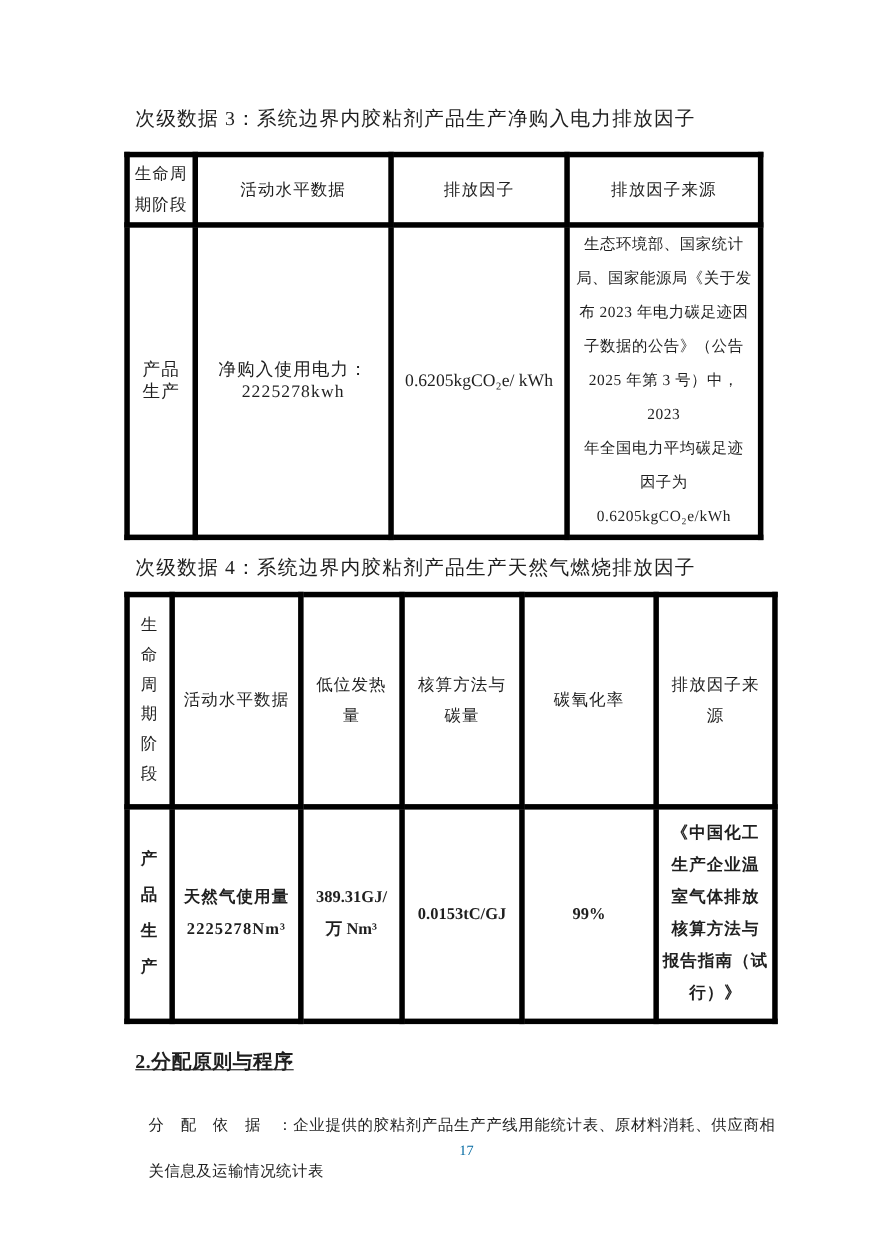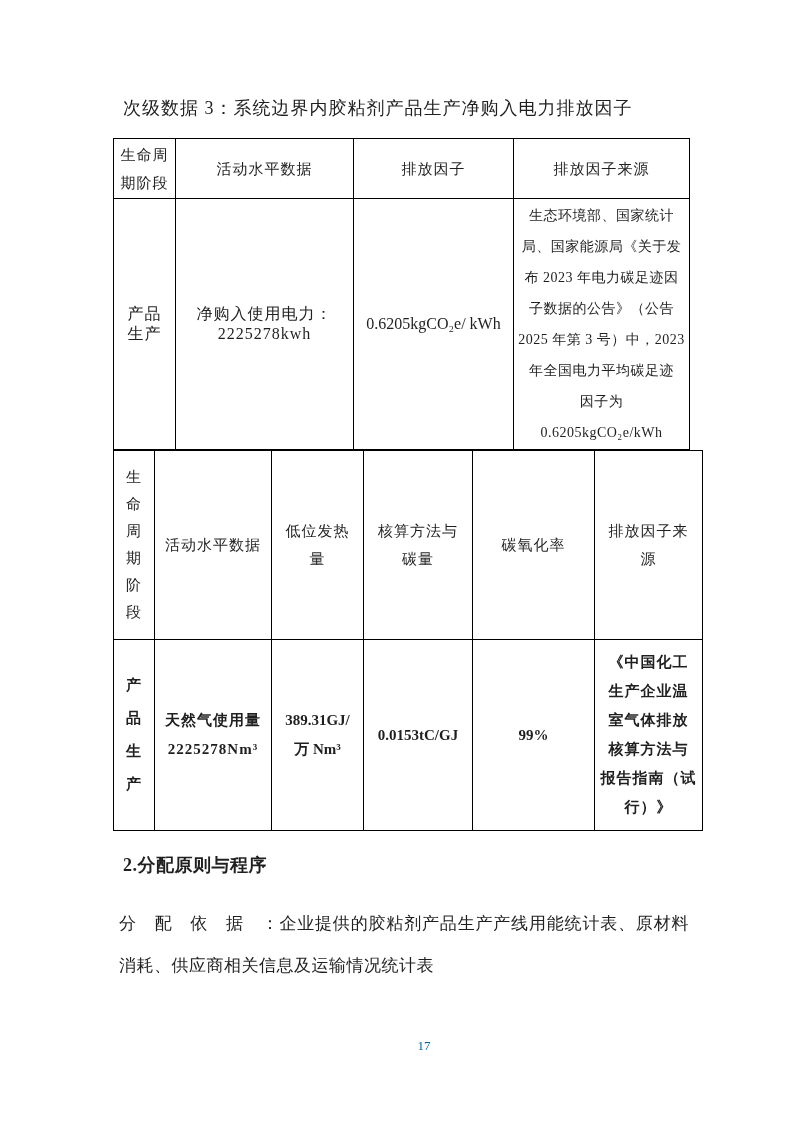--- a/index.html
+++ b/index.html
@@ -25,21 +25,21 @@
   }
   .title-1 { padding-top:96px; padding-bottom:18px; }
   .title-2 { padding-top:13px; padding-bottom:10px; }
 
   table {
     border-collapse:collapse;
     table-layout:fixed;
     width:576px;
   }
   th, td {
-    border:1px solid #000000;
+    border:5px solid #000000;
     text-align:center;
     vertical-align:middle;
     font-weight:normal;
     white-space:pre-line;
     padding:0 3px;
     overflow:hidden;
   }
   
   .t1 .c1 { width:62px; }
   .t1 .c2 { width:178px; }
@@ -61,25 +61,26 @@
   .t2 thead th.stage-head { line-height:27px; }
   .t2 tbody td { height:190px; font-size:15px; line-height:29px; letter-spacing:1px;font-weight:bold; }
   .t2 tbody td.stage-cell { line-height:33px; }
   .t2 tbody td.num-cell { letter-spacing:0; }
 
   .alloc-heading {
     margin:22px 0 0 10px;
     font-size:18px;
     font-weight:bold;
     letter-spacing:0.5px;
+    text-decoration:underline;
   }
   .alloc-body {
-    margin:26px 0 0 6px;
+    margin:26px 0 0 22px;
     width:570px;
-    font-size:17px;
+    font-size:14px;
     line-height:42px;
     text-align:justify;
     letter-spacing:0.5px;
   }
   .page-number {
     position:absolute;
     left:0; top:1038px;
     width:100%;
     text-align:center;
     font-size:13px;
@@ -122,20 +123,21 @@
 布 2023 年电力碳足迹因
 子数据的公告》（公告
 2025 年第 3 号）中，2023
 年全国电力平均碳足迹
 因子为
 0.6205kgCO₂e/kWh</td>
         </tr>
       </tbody>
     </table>
 
+    <p class="doc-title title-2">次级数据 4：系统边界内胶粘剂产品生产天然气燃烧排放因子</p>
 
     <table class="t2">
       <colgroup>
         <col class="c1">
           <col class="c2">
           <col class="c3">
           <col class="c4">
           <col class="c5">
           <col class="c6">
       </colgroup>

